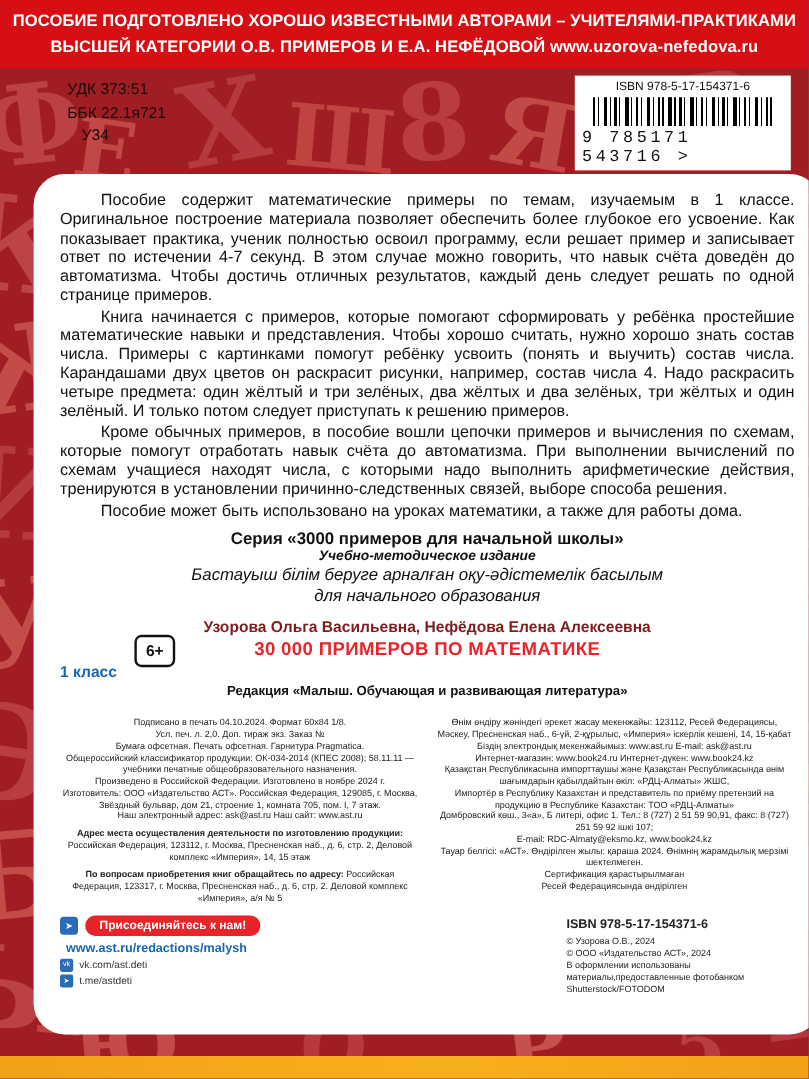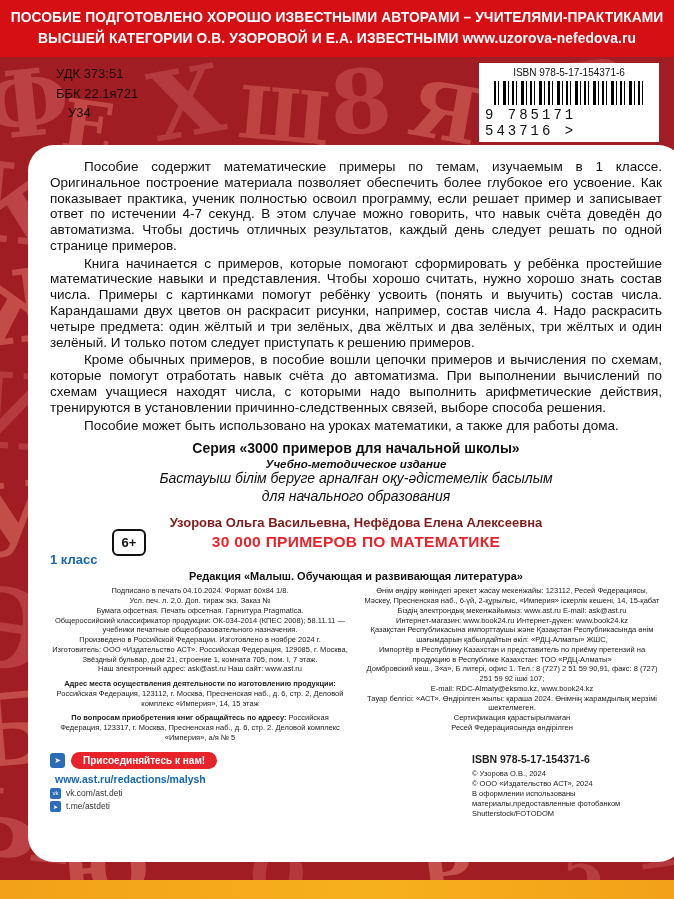--- a/index.html
+++ b/index.html
@@ -39,21 +39,21 @@
   .kz-line, .for-line { font-style:italic; font-size:14px; line-height:1.25; }
 
   .age-badge { position:absolute; left:84px; top:384px; width:34px; height:27px; border:2px solid #111; border-radius:6px;
                background:#fff; display:flex; align-items:center; justify-content:center; font-weight:bold; font-size:13px; }
 
   .authors { color:#7f1d1d; font-weight:bold; font-size:13px; text-align:center; margin-top:10px; }
   .book-title { color:#e8232a; font-weight:bold; font-size:15.5px; text-align:center; margin-top:3px; letter-spacing:0.3px; }
   .grade { color:#1567b3; font-weight:bold; font-size:13px; margin-top:1px; }
   .redaction { font-weight:bold; font-size:11px; text-align:center; margin-top:3px; }
 
-  .imprint { display:flex; gap:12px; margin-top:4px; font-size:7.5px; line-height:1.3; color:#222; }
+  .imprint { display:flex; gap:12px; margin-top:15px; font-size:7.5px; line-height:1.3; color:#222; }
   .imprint .col { flex:1; text-align:center; }
   .imprint .line { margin:0; }
   .imprint .blk { margin-top:5px; }
   .imprint .head { font-weight:bold; }
 
   .bottom-row { display:flex; justify-content:space-between; align-items:flex-start; margin-top:9px; }
   .social { width:310px; }
   .join-row { display:flex; align-items:center; gap:6px; }
   .join-icon { width:15px; height:15px; background:#2b6cb8; border-radius:3px; color:#fff; font-size:8px;
                display:flex; align-items:center; justify-content:center; }
@@ -98,21 +98,21 @@
       <span class="bg-letter" style="left: 634px; top: 788px; font-size: 90px; color: rgb(185, 63, 68); opacity: 0.8; transform: rotate(-8deg);">В</span>
       <span class="bg-letter" style="left: 60px; top: 836px; font-size: 70px; color: rgb(207, 90, 85); opacity: 0.75; transform: rotate(-5deg);">Ю</span>
       <span class="bg-letter" style="left: 250px; top: 842px; font-size: 64px; color: rgb(192, 68, 73); opacity: 0.7; transform: rotate(6deg);">О</span>
       <span class="bg-letter" style="left: 420px; top: 838px; font-size: 70px; color: rgb(211, 98, 90); opacity: 0.75; transform: rotate(-7deg);">Р</span>
       <span class="bg-letter" style="left: 560px; top: 840px; font-size: 66px; color: rgb(194, 74, 77); opacity: 0.7; transform: rotate(5deg);">5</span>
     </div>
 
   <div class="banner">
     <div>ПОСОБИЕ ПОДГОТОВЛЕНО ХОРОШО ИЗВЕСТНЫМИ АВТОРАМИ – УЧИТЕЛЯМИ-ПРАКТИКАМИ</div>
     <div>
-      <span>ВЫСШЕЙ КАТЕГОРИИ О.В. УЗОРОВОЙ И Е.А. ИЗВЕСТНЫМИ </span><span class="url">www.uzorova-nefedova.ru</span>
+      <span>ВЫСШЕЙ КАТЕГОРИИ О.В. ПРИМЕРОВ И Е.А. НЕФЁДОВОЙ </span><span class="url">www.uzorova-nefedova.ru</span>
     </div>
   </div>
 
   <div class="bibcodes">
     <div>УДК 373:51</div>
     <div>ББК 22.1я721</div>
     <div class="u34">У34</div>
   </div>
 
   <div class="isbn-box">

